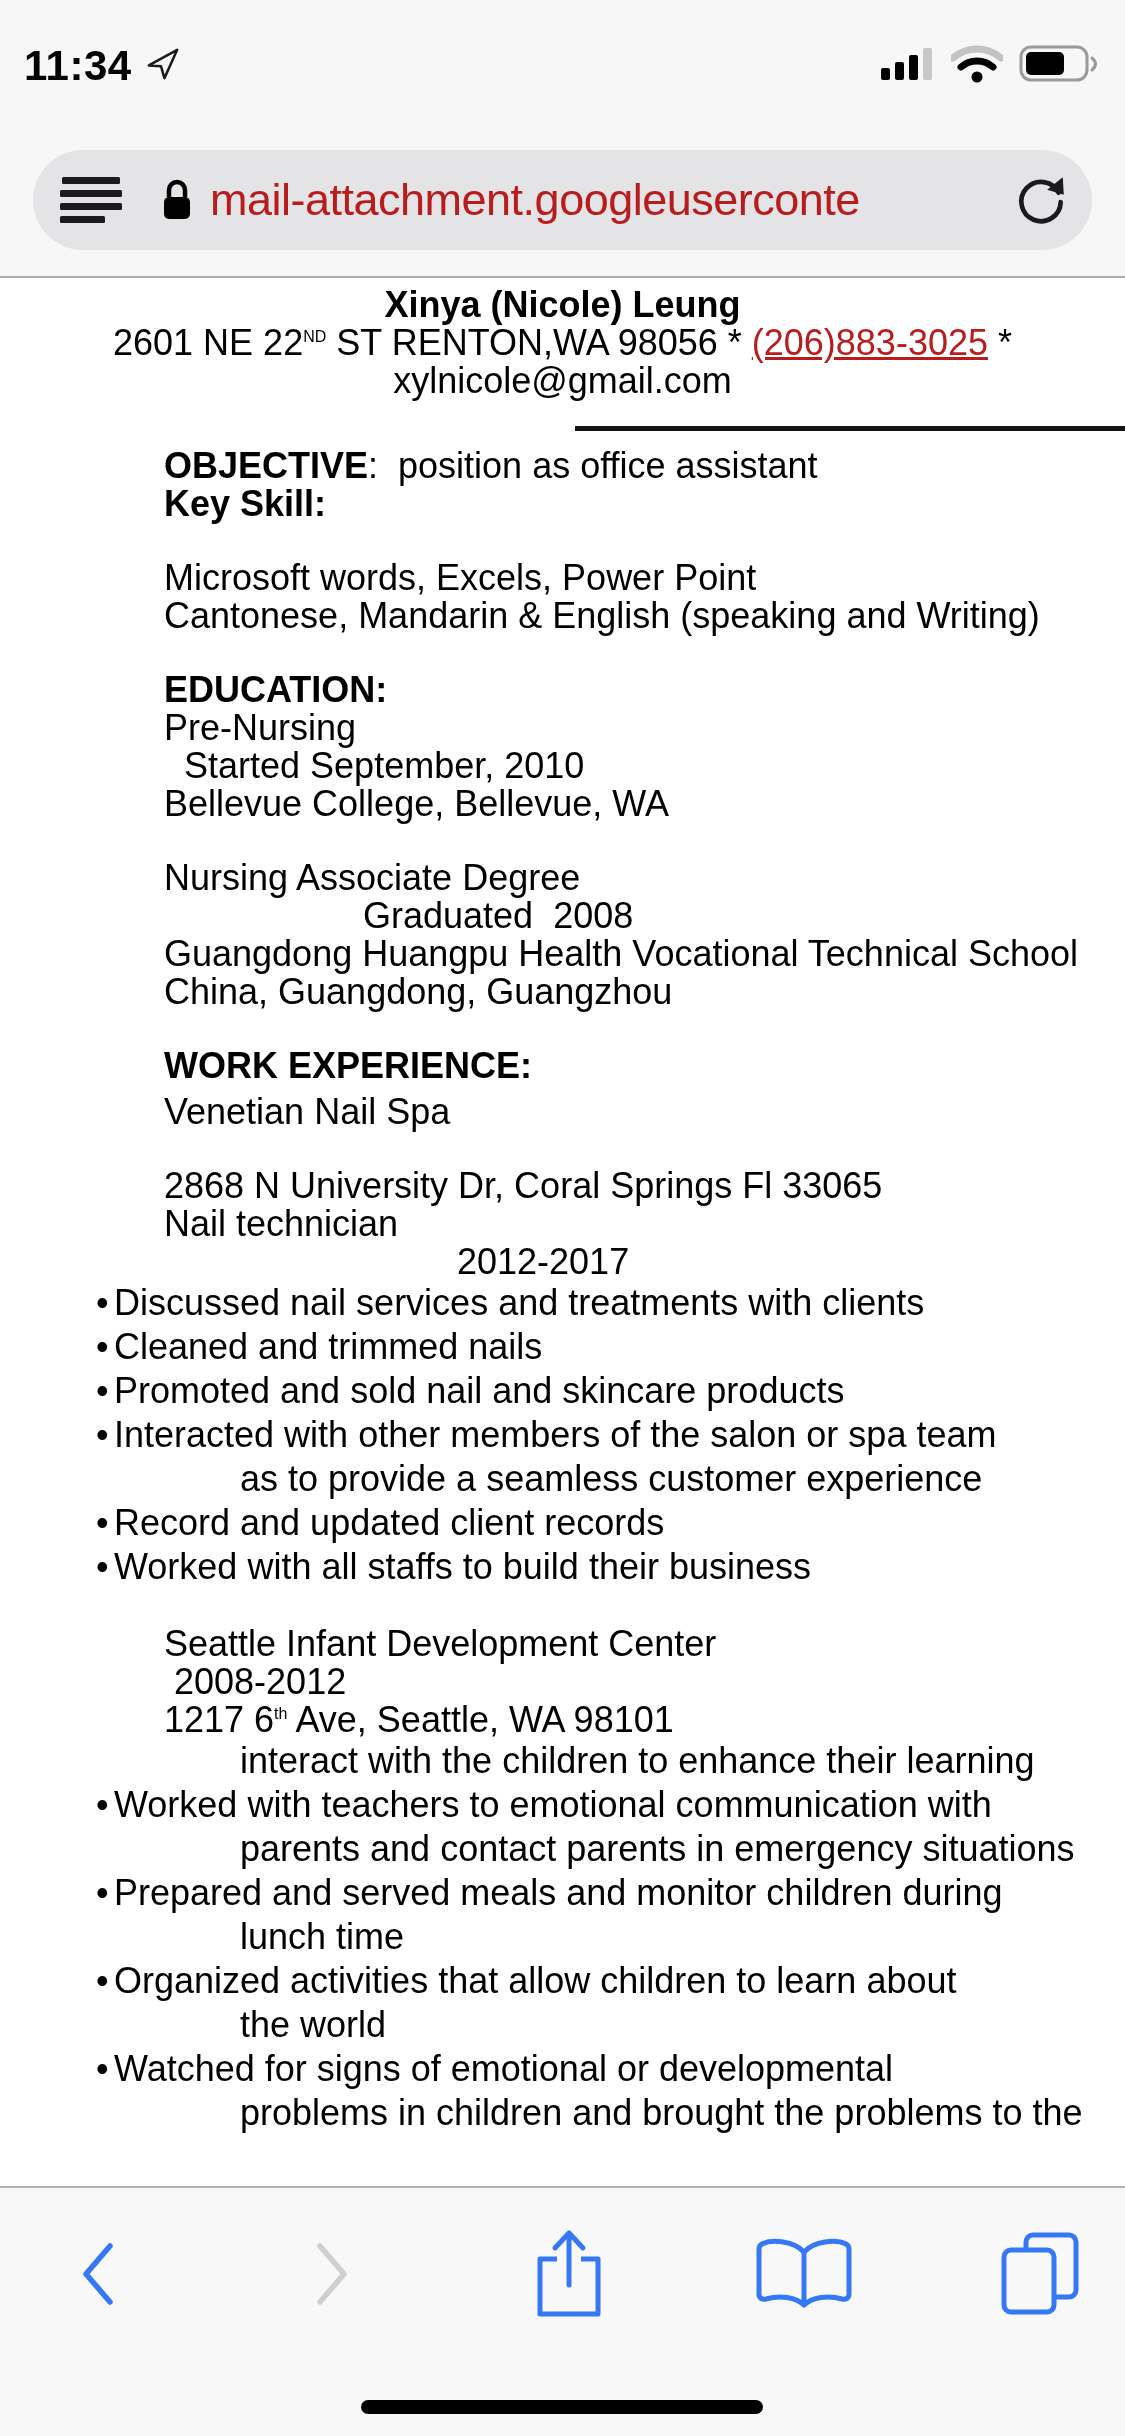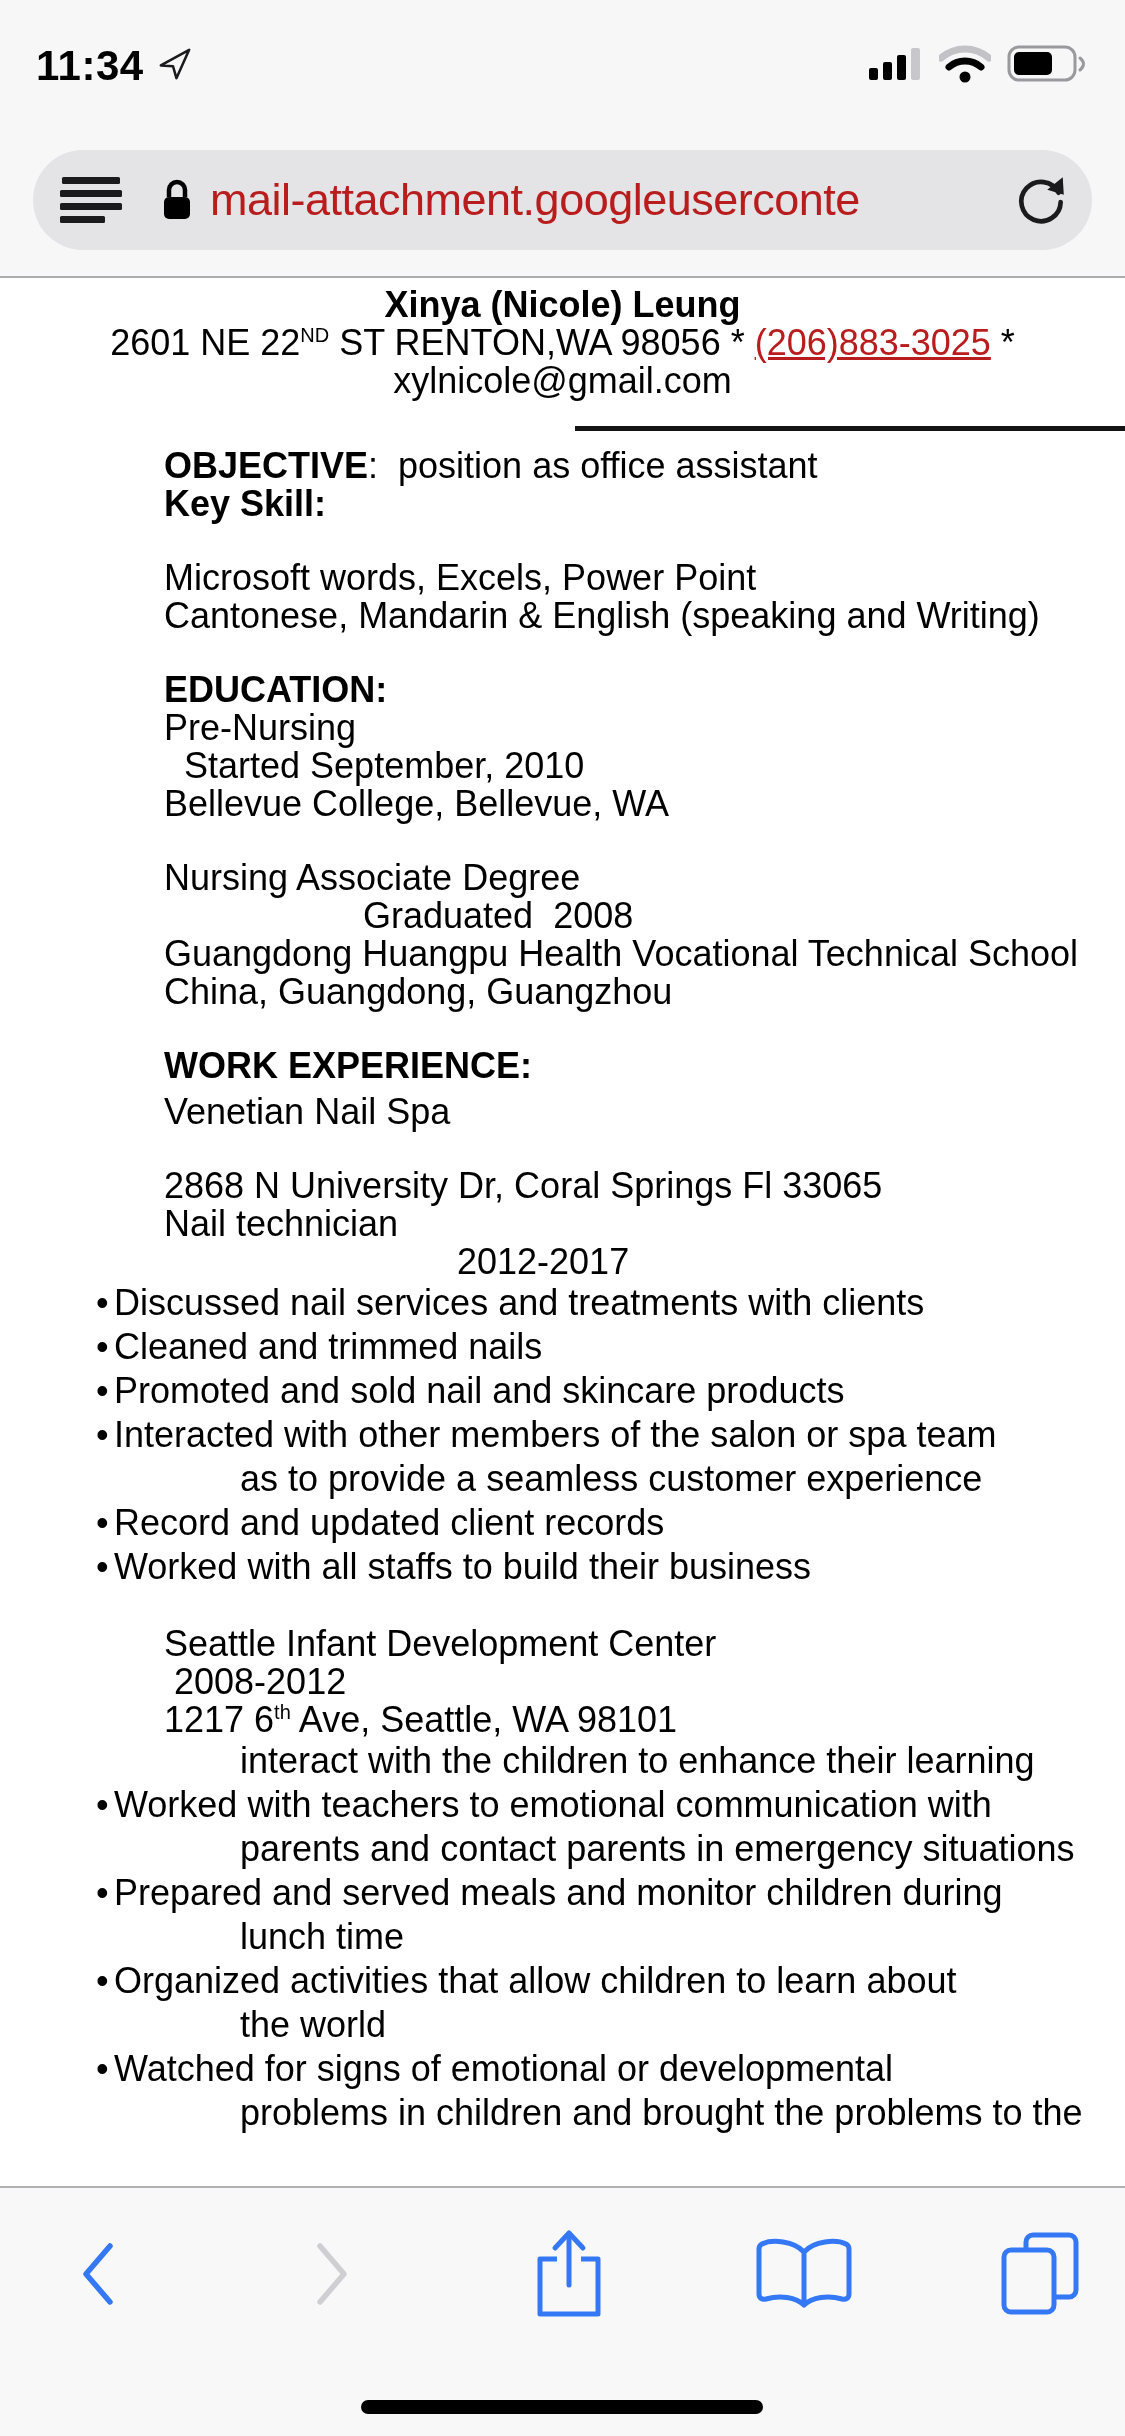--- a/index.html
+++ b/index.html
@@ -2,21 +2,21 @@
 <html><head>
 <meta charset="utf-8">
 <style>
   html,body{margin:0;padding:0;background:#000;}
   .screen{position:relative;width:1125px;height:2436px;background:#fff;overflow:hidden;
           font-family:"Liberation Sans","DejaVu Sans",sans-serif;}
   
   .top{position:absolute;top:0;left:0;right:0;height:278px;background:#F7F7F8;
        border-bottom:2px solid #ABABB0;box-sizing:border-box;}
   .status-bar{position:absolute;top:38px;left:0;right:0;height:56px;display:flex;
-              align-items:center;justify-content:space-between;padding:0 36px;}
+              align-items:center;justify-content:space-between;padding:0 24px;}
   .sb-left{display:flex;align-items:center;gap:14px;}
   .time{font-size:42px;font-weight:600;color:#000;letter-spacing:.5px;}
   .sb-right{display:flex;align-items:center;gap:16px;}
   .url-row{position:absolute;top:150px;left:33px;right:33px;height:100px;}
   .url-pill{display:flex;align-items:center;height:100px;background:#E4E4E7;border-radius:50px;
             padding:0 22px 0 25px;box-sizing:border-box;}
   .reader-btn{margin-right:36px;display:flex;align-items:center;}
   .lock{margin-right:16px;display:flex;align-items:center;}
   .url-text-wrap{position:relative;flex:1;overflow:hidden;height:100px;display:flex;align-items:center;}
   .url-text{font-size:45px;color:#b91c1c;white-space:nowrap;letter-spacing:-0.5px;}
@@ -29,21 +29,21 @@
   .doc{padding-top:8px;font-size:36px;line-height:38px;}
   .ln{padding-left:164px;white-space:pre-wrap;}
   .ctr{padding-left:0;text-align:center;}
   .b{font-weight:bold;}
   .gap{height:36px;}
   .gap-sm{height:8px;}
   .hr{margin:26px 0 16px 575px;height:5px;background:#141414;}
   .indG{padding-left:363px;}
   .indD{padding-left:457px;}
   .link{color:#b91c1c;text-decoration:underline;}
-  sup{font-size:20px;vertical-align:super;line-height:0;}
+  sup{font-size:16px;vertical-align:super;line-height:0;}
   .bl1{padding-left:96px;line-height:44px;white-space:pre-wrap;}
   .bl2{padding-left:240px;line-height:44px;white-space:pre-wrap;}
   .dot{display:inline-block;width:18px;}
   
   .toolbar{position:absolute;left:0;right:0;bottom:0;height:250px;background:#F8F8F9;
            border-top:2px solid #B2B2B6;box-sizing:border-box;}
   .tb-icons{display:flex;align-items:center;justify-content:space-between;
             padding:36px 30px 0 42px;height:100px;}
   .tb-btn{display:flex;align-items:center;justify-content:center;width:110px;height:100px;}
   .home-indicator{position:absolute;left:361px;bottom:22px;width:402px;height:14px;

